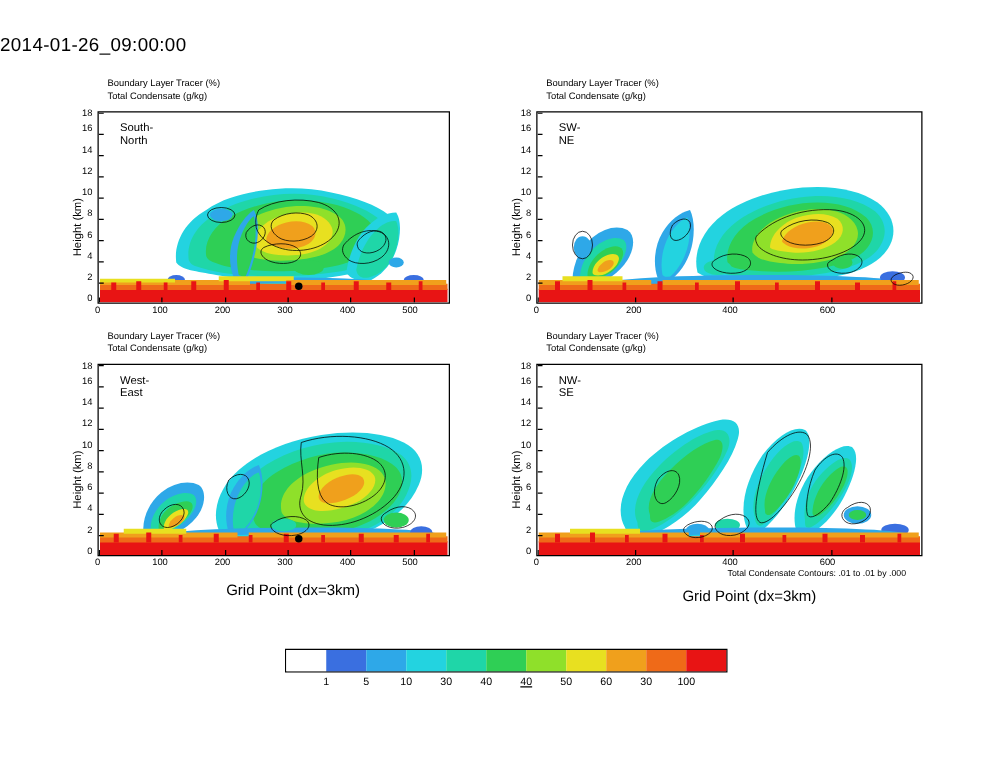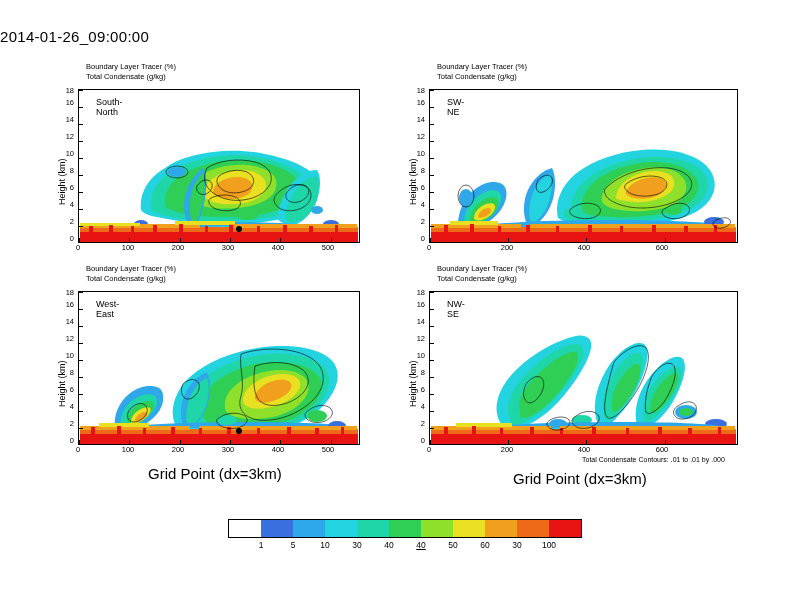--- a/index.html
+++ b/index.html
@@ -53,22 +53,22 @@
   }
   .ylabel {
     position: absolute;
     font-size: 9px;
     transform: rotate(-90deg);
     transform-origin: 0 0;
     white-space: nowrap;
   }
   .xlabel {
     position: absolute;
-    font-size: 15px;
-    text-align: left;
+    font-size: 12px;
+    text-align: right;
     white-space: nowrap;
   }
   .ytick {
     position: absolute;
     font-size: 7.5px;
     text-align: right;
     white-space: nowrap;
   }
   .xtick {
     position: absolute;

